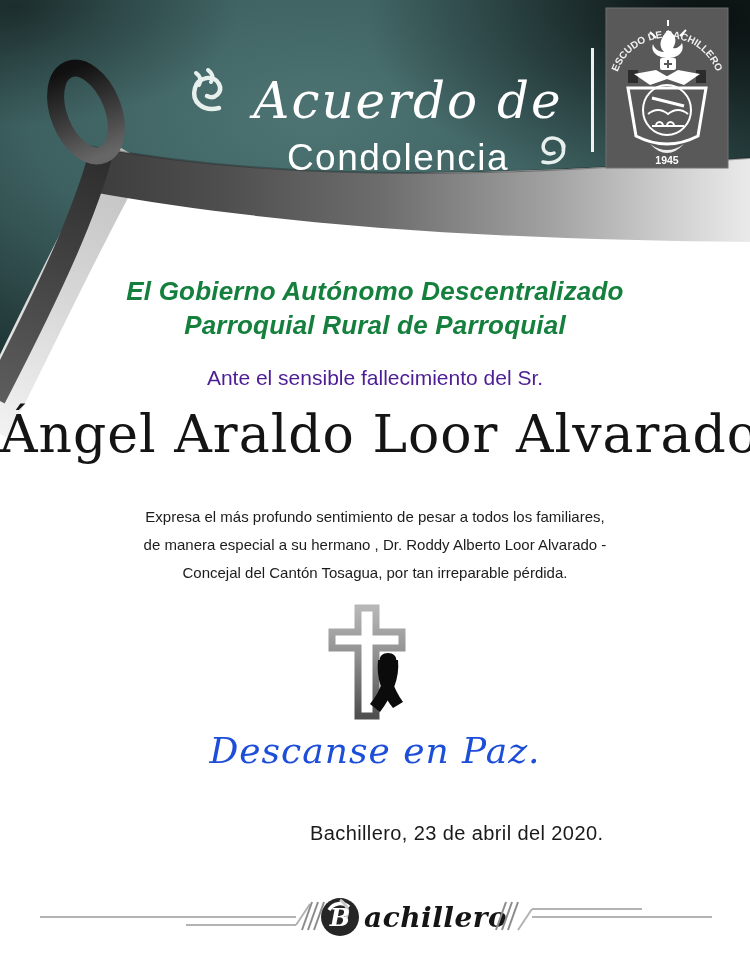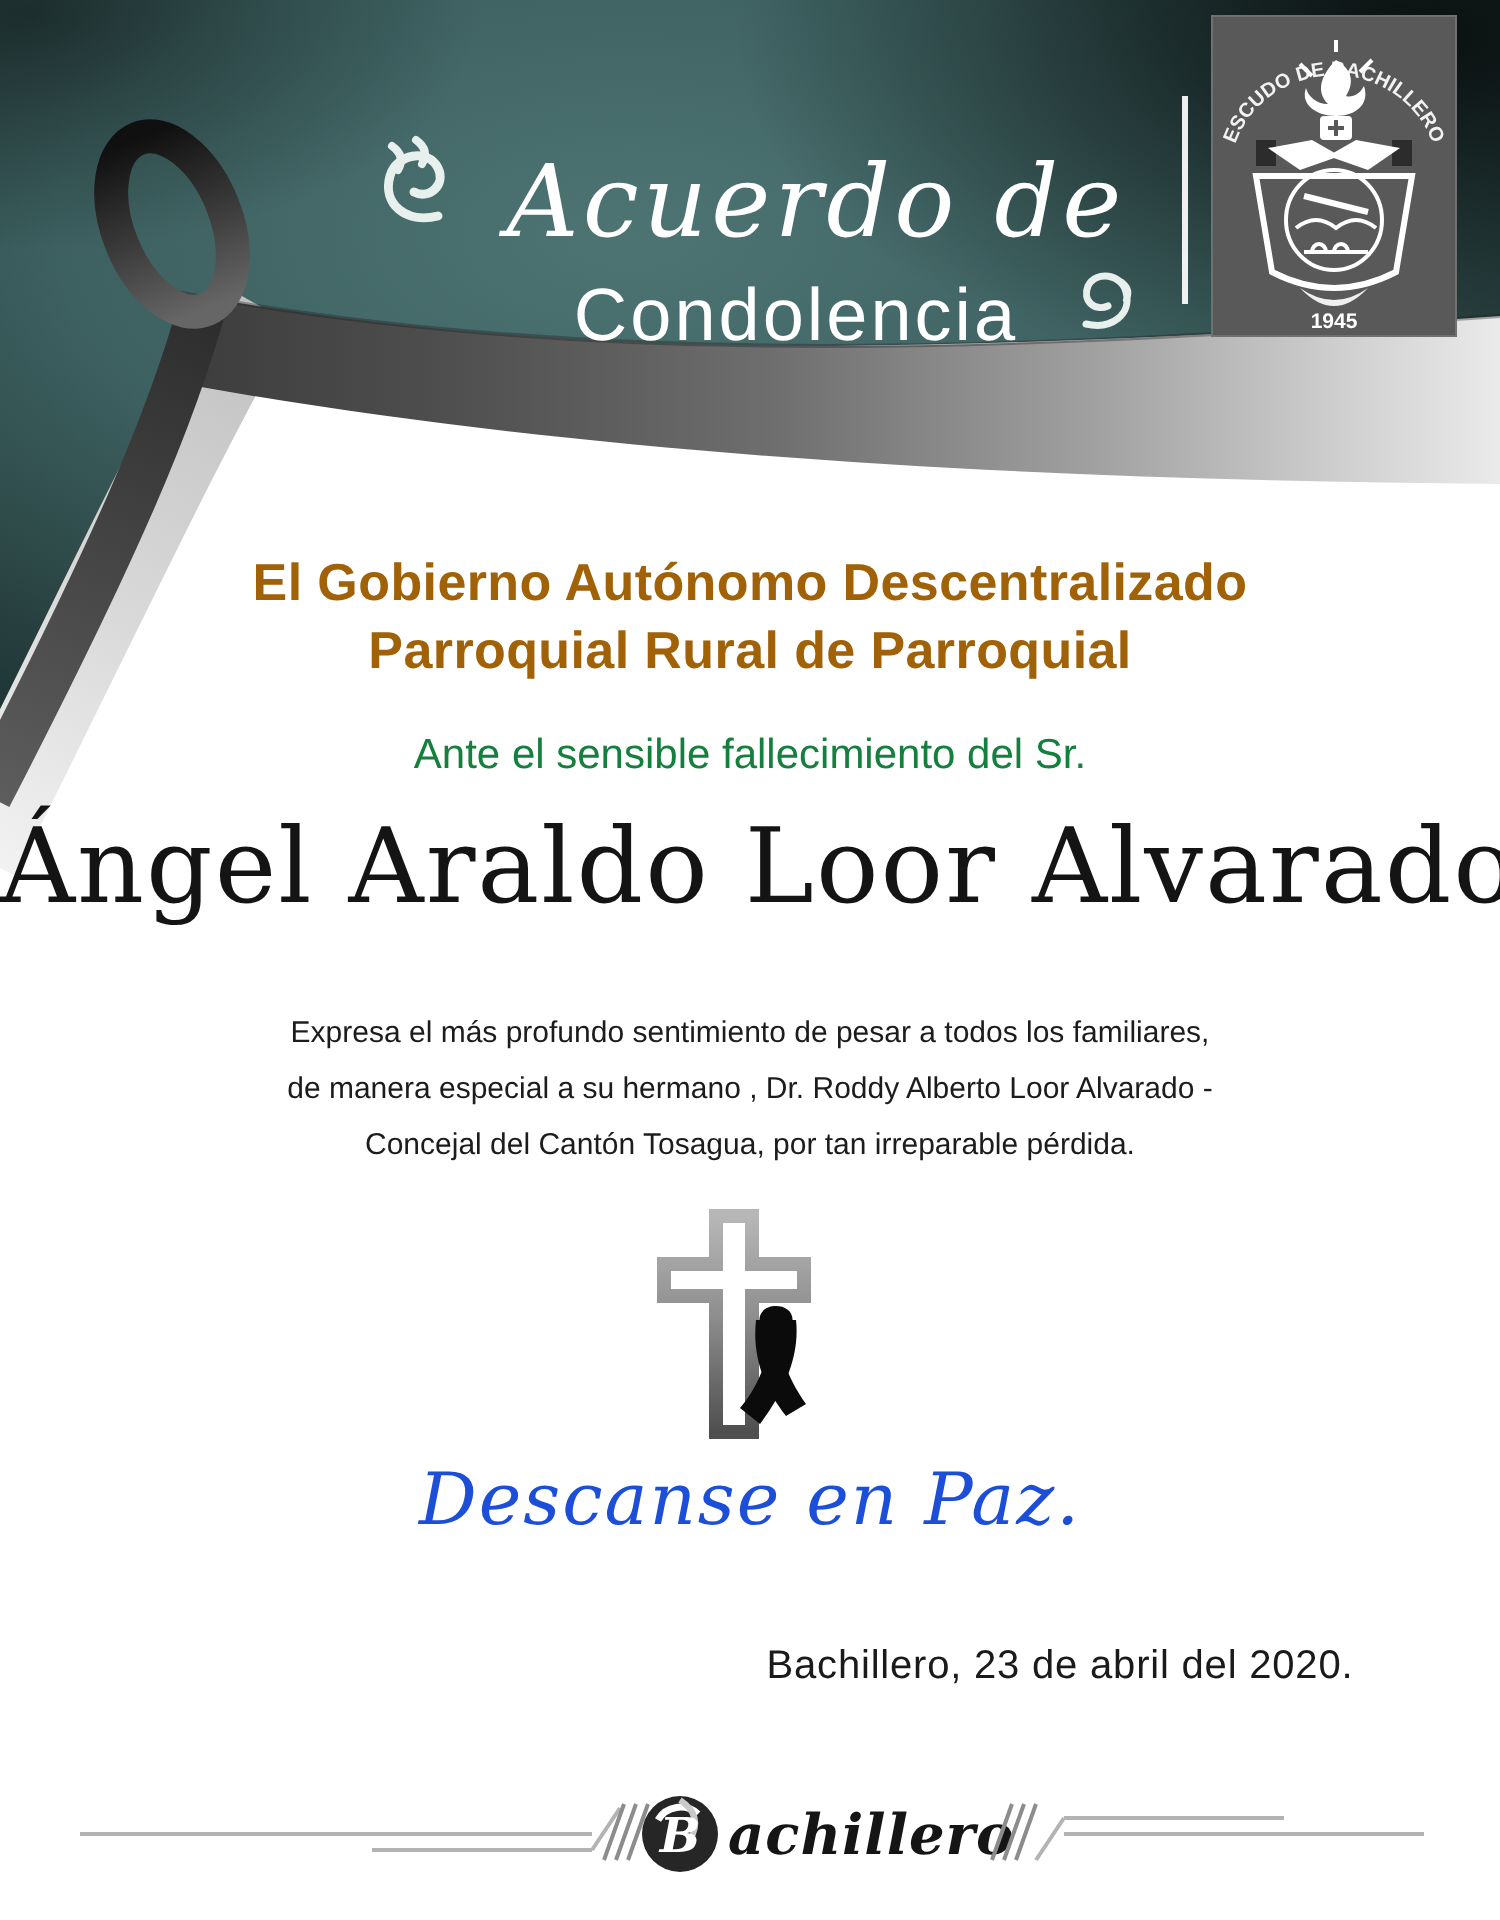--- a/index.html
+++ b/index.html
@@ -3,25 +3,25 @@
 <meta charset="utf-8">
 <style>
   html,body{margin:0;padding:0;background:#ffffff;}
   .page{
     position:relative;width:750px;height:960px;background:#ffffff;
     overflow:hidden;font-family:"Liberation Sans",sans-serif;
   }
   .hero-svg{position:absolute;top:0;left:0;display:block;}
   .org-title{
     position:absolute;top:274px;left:0;width:100%;text-align:center;
-    font-weight:bold;font-size:26px;line-height:34px;color:#a16207;letter-spacing:.2px;
+    font-weight:bold;font-size:26px;line-height:34px;color:#15803d;letter-spacing:.2px;font-style:italic;
   }
   .intro{
     position:absolute;top:366px;left:0;width:100%;text-align:center;
-    font-size:21px;color:#15803d;
+    font-size:21px;color:#4c1d95;
   }
   .deceased{
     position:absolute;top:404px;left:0;width:100%;text-align:center;
     font-family:"DejaVu Serif",serif;font-size:52px;
     color:#141414;letter-spacing:1px;white-space:nowrap;
   }
   .message{
     position:absolute;top:503px;left:0;width:100%;text-align:center;
     font-size:15px;line-height:28px;color:#1c1c1c;
   }
@@ -29,21 +29,21 @@
     position:absolute;top:604px;left:0;width:100%;
     display:flex;justify-content:center;
   }
   .farewell{
     position:absolute;top:730px;left:0;width:100%;text-align:center;
     font-family:"DejaVu Serif",serif;font-style:italic;font-size:36px;
     color:#1d4ed8;letter-spacing:1px;
   }
   .dateline{
     position:absolute;top:822px;left:0;width:100%;box-sizing:border-box;
-    padding-left:310px;text-align:center;font-size:20px;color:#1a1a1a;letter-spacing:.4px;
+    padding-left:310px;font-size:20px;color:#1a1a1a;letter-spacing:.4px;
   }
   .footer-svg{position:absolute;top:880px;left:0;display:block;}
 </style>
 </head>
 <body>
 
 <div class="page">
 
   <svg class="hero-svg" width="750" height="470" viewBox="0 0 750 470">
     <defs>

